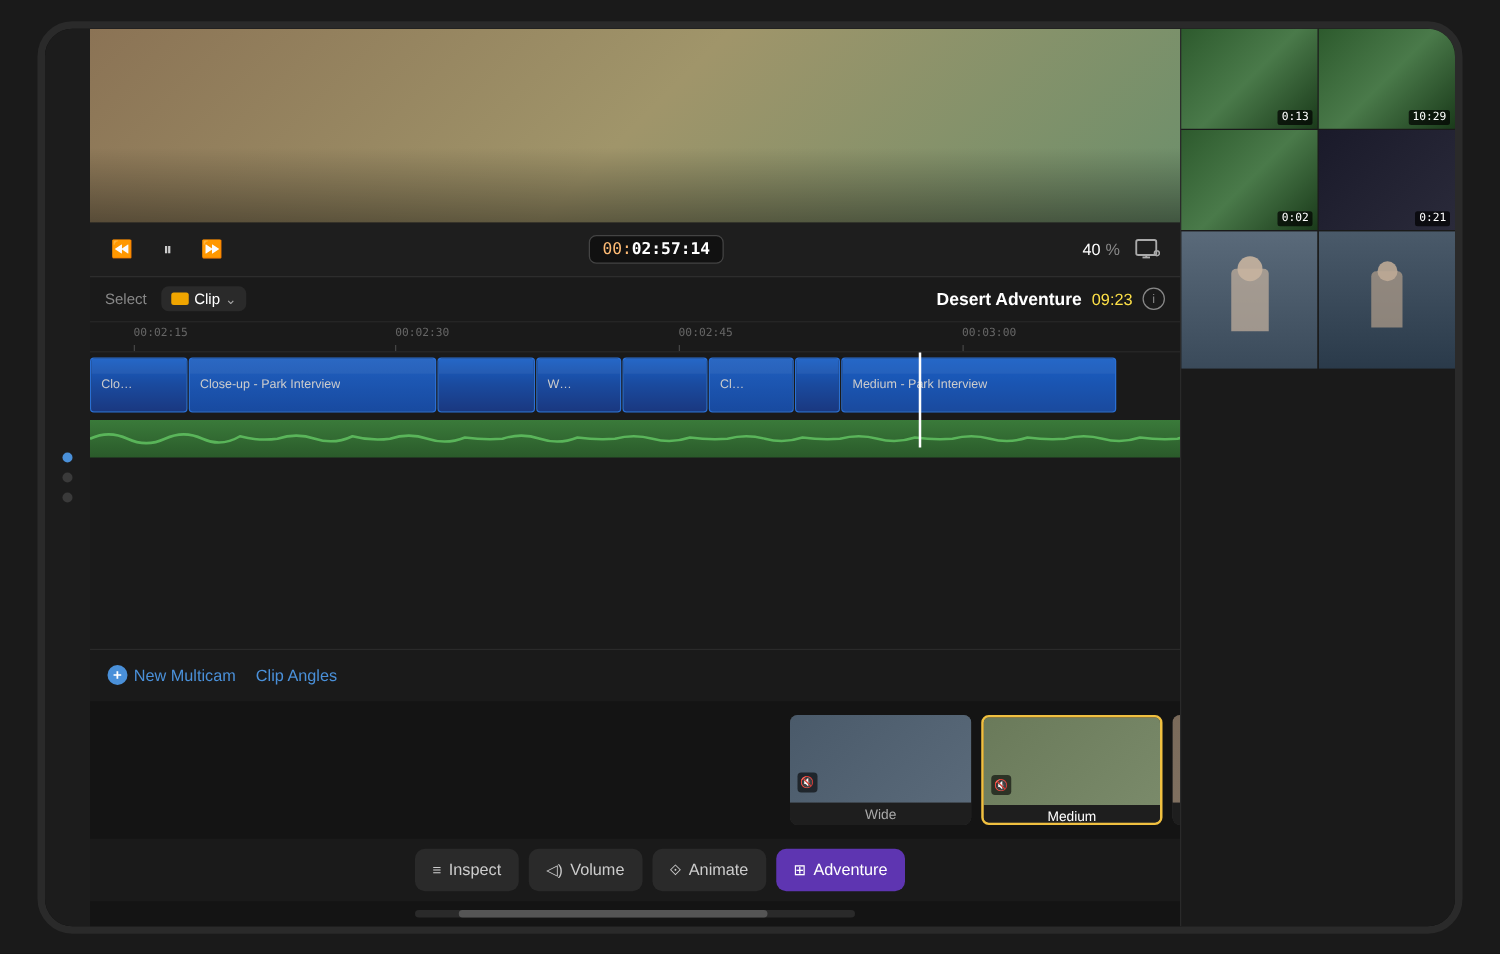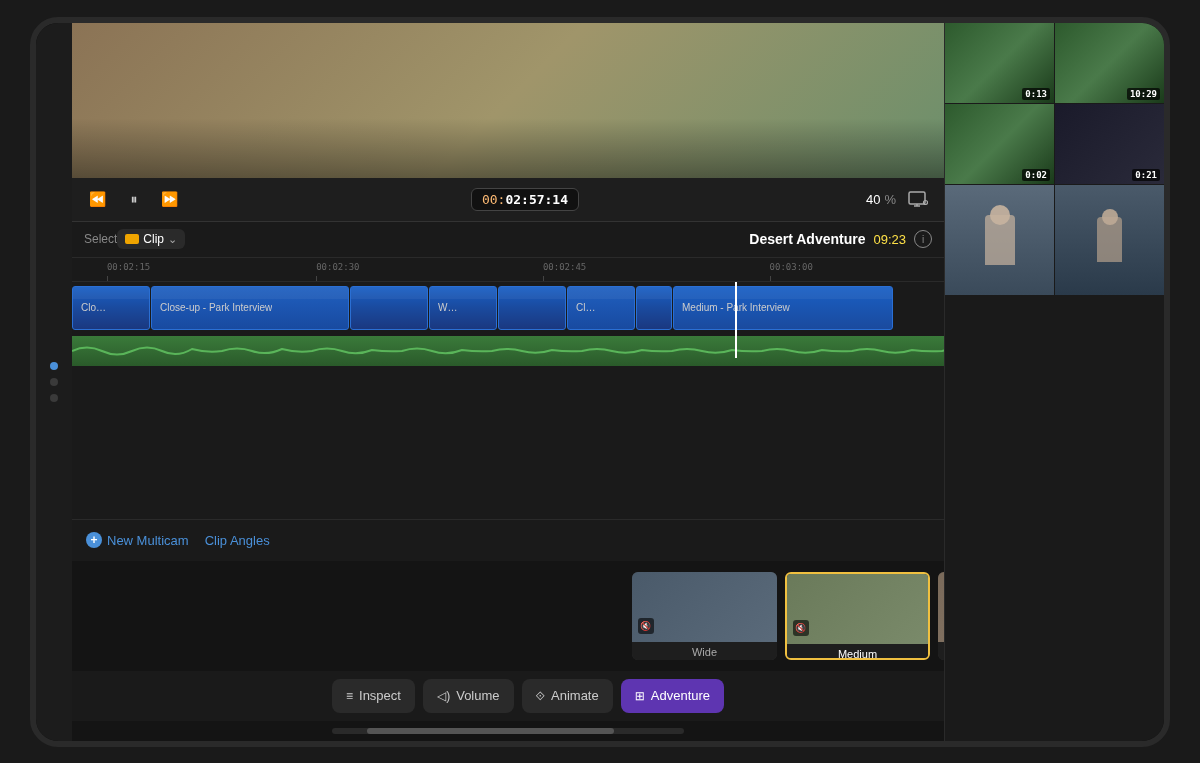--- a/index.html
+++ b/index.html
@@ -143,21 +143,21 @@
       height: 36px;
       display: flex;
       align-items: center;
       padding: 0 12px;
       justify-content: space-between;
       border-bottom: 1px solid #2a2a2a;
     }
     .select-clip-group {
       display: flex;
       align-items: center;
-      gap: 0;
+      gap: 12px;
       text-align: right;
     }
     .select-label {
       color: #888;
       font-size: 12px;
     }
     .clip-selector {
       display: flex;
       align-items: center;
       gap: 4px;
@@ -433,21 +433,20 @@
       display: grid;
       grid-template-columns: 1fr 1fr;
       gap: 1px;
     }
     .thumb-item {
       position: relative;
       height: 80px;
       background: #333;
       overflow: hidden;
       cursor: pointer;
-      font-weight: bold;
     }
     .thumb-item .tc-label {
       position: absolute;
       bottom: 3px;
       right: 4px;
       background: rgba(0,0,0,0.7);
       color: #fff;
       font-size: 9px;
       padding: 1px 3px;
       border-radius: 2px;

